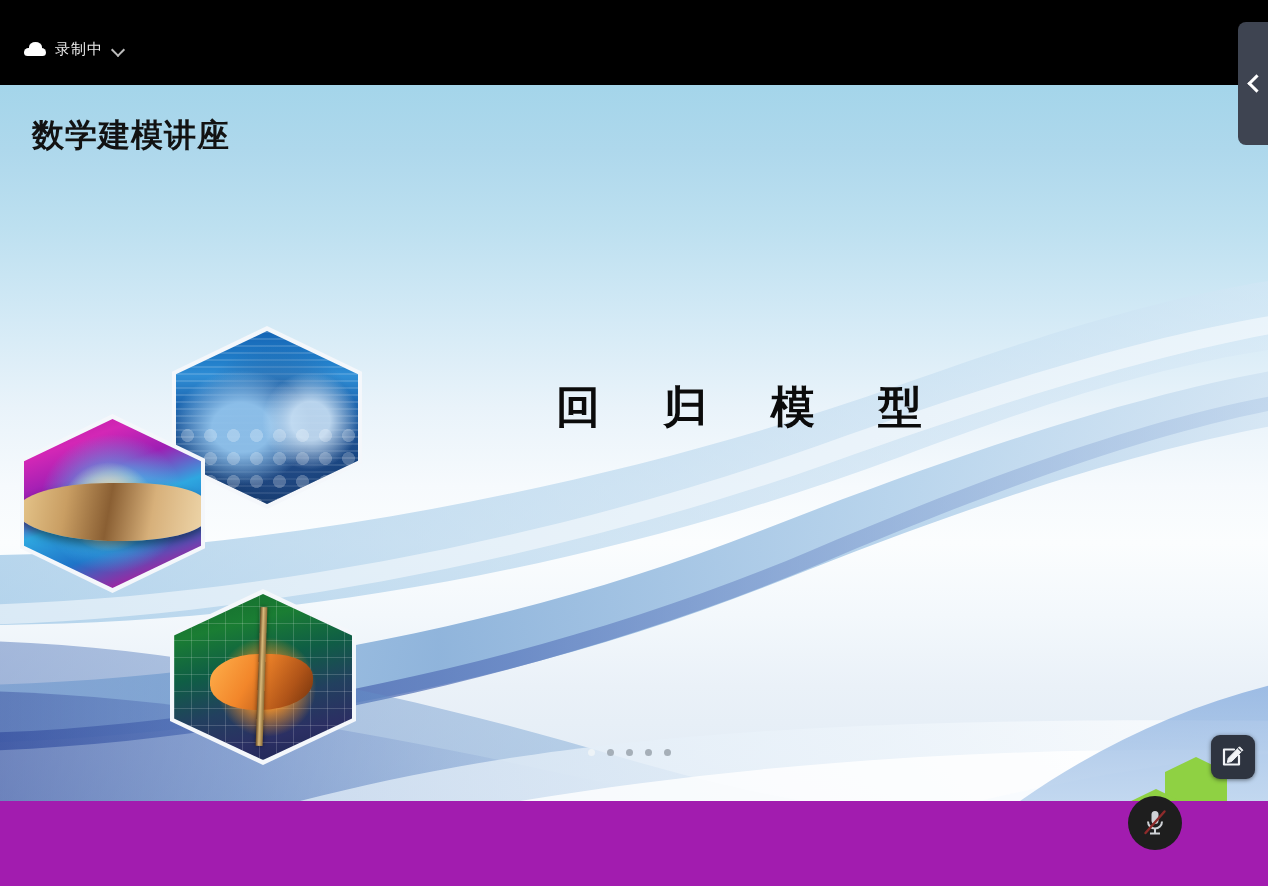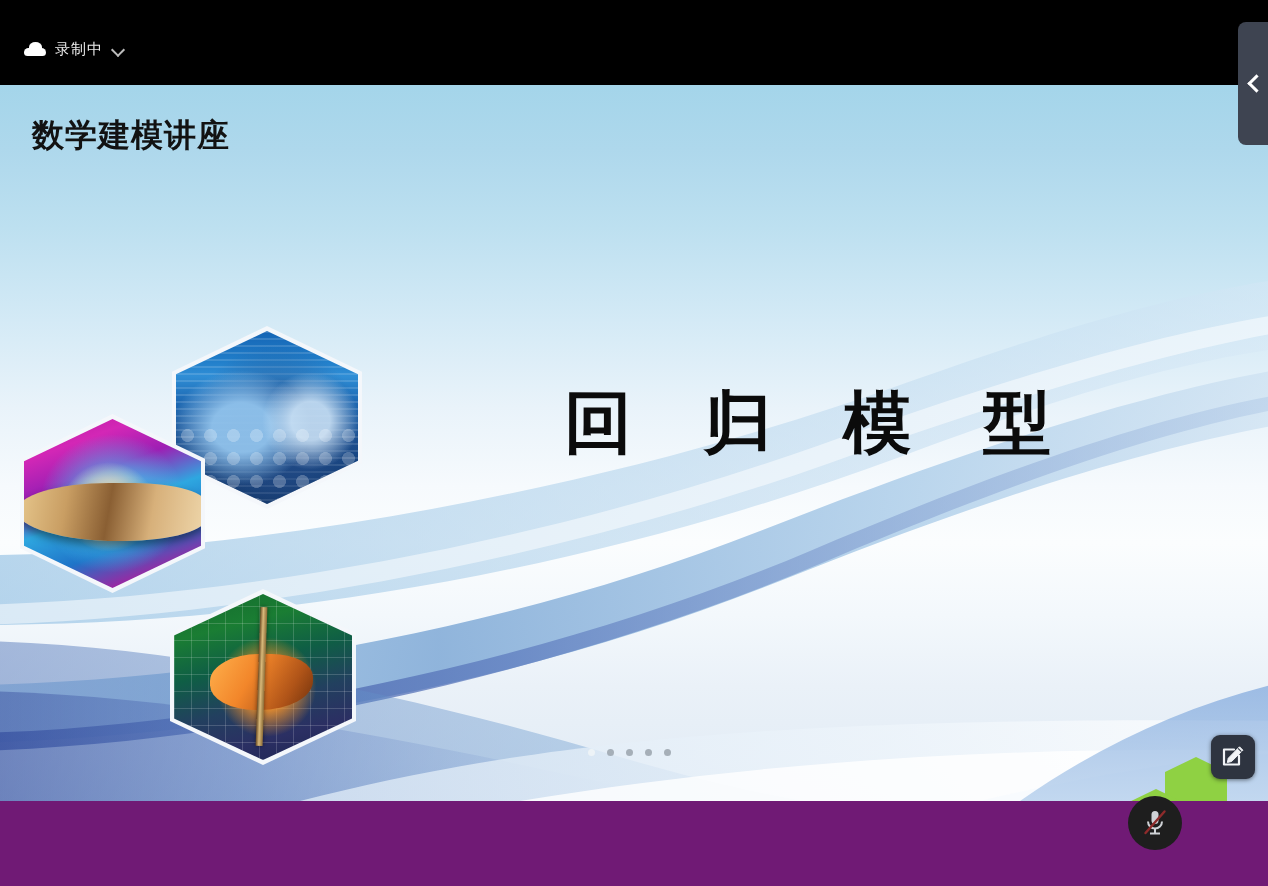--- a/index.html
+++ b/index.html
@@ -1,21 +1,21 @@
 <!DOCTYPE html>
 <html><head>
 <meta charset="utf-8">
 <style>
   * { margin:0; padding:0; box-sizing:border-box; }
   html,body{
     width:1268px; height:886px; overflow:hidden;
     background:#000;
     font-family:"Liberation Sans", sans-serif;
   }
-  #app{ position:relative; width:1268px; height:886px; background:#701a75; }
+  #app{ position:relative; width:1268px; height:886px; background:#a21caf; }
 
   
   #topbar{
     position:absolute; left:0; top:0; width:1268px; height:85px;
     background:#000;
   }
   #rec-pill{
     position:absolute; left:20px; top:36px;
     display:flex; align-items:center; gap:9px;
     height:26px; padding:0 4px;
@@ -55,25 +55,24 @@
 
   
   #slide-title{
     position:absolute; left:32px; top:34px;
     font-size:32px; font-weight:bold; color:#121212;
     letter-spacing:1px; line-height:1;
     font-family:"Liberation Sans","DejaVu Sans",sans-serif;
   }
   #main-heading{
     position:absolute; left:556px; top:293px;
-    font-size:68px; font-weight:bold; color:#0b0b0b;
+    font-size:44px; font-weight:bold; color:#0b0b0b;
     letter-spacing:24px;
     font-family:"DejaVu Serif","Liberation Serif",serif;
     white-space:nowrap;
-    margin-left:8px;
   }
 
   
   #dots{
     position:absolute; left:588px; top:664px;
     display:flex; align-items:center; gap:12px;
   }
   #dots i{ display:block; width:7px; height:7px; border-radius:50%; background:#9aa3ad; opacity:.85; }
   #dots i.active{ background:#eef3f7; opacity:.95; }
 

